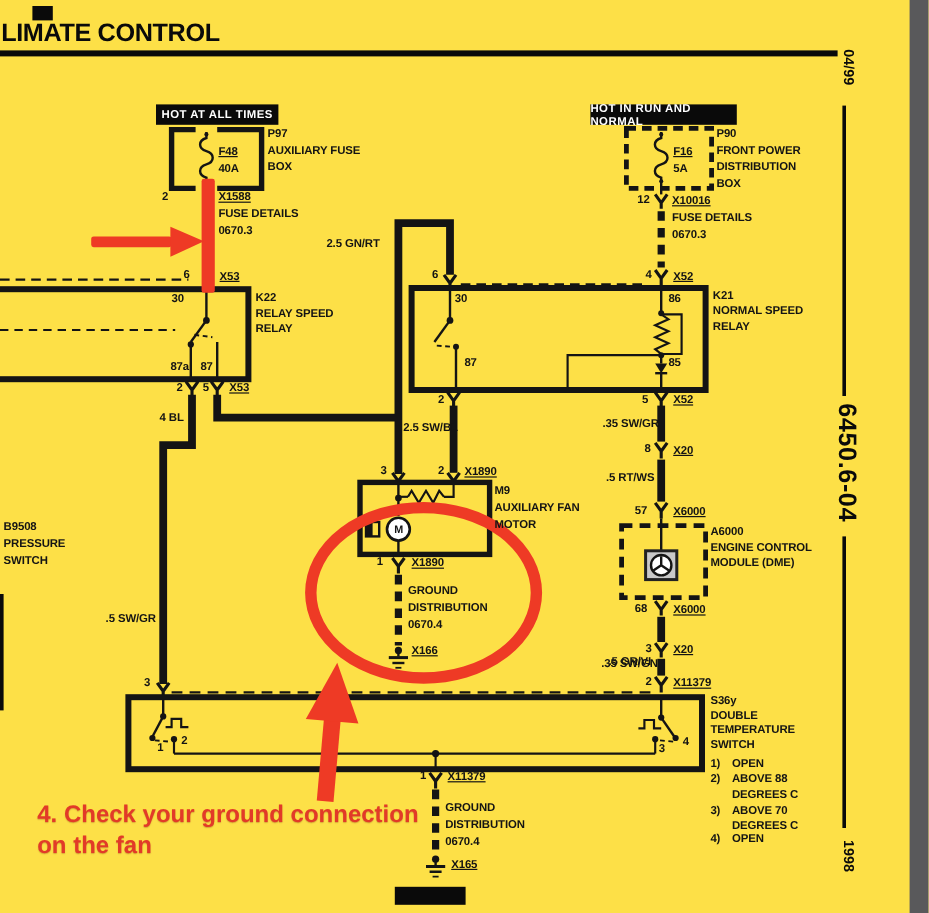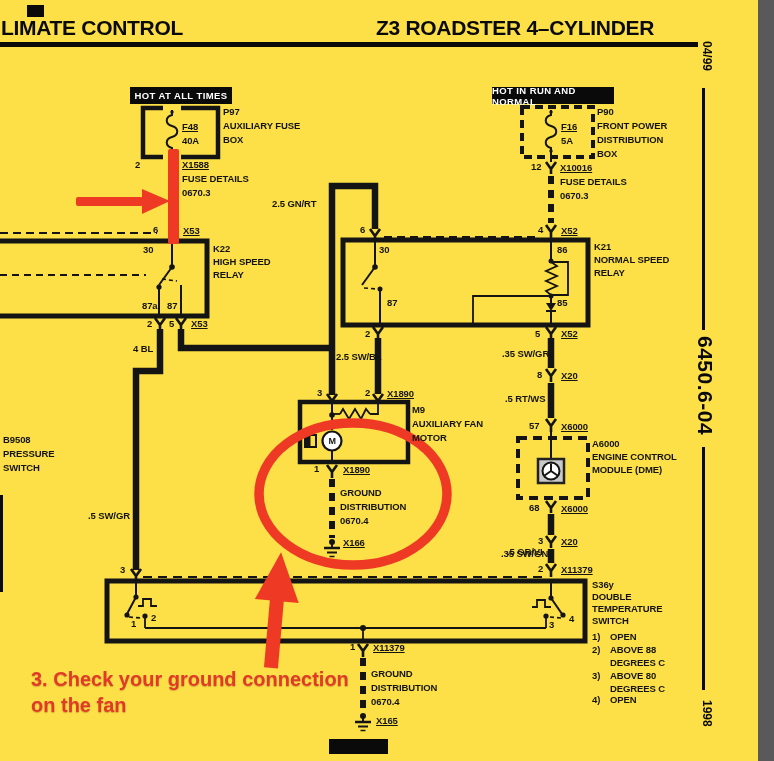--- a/index.html
+++ b/index.html
@@ -189,21 +189,20 @@
       <ellipse cx="353" cy="494" rx="94" ry="71" fill="none" stroke="#ee3a25" stroke-width="9.5"></ellipse>
       <g transform="rotate(5 276 610)">
         <rect x="269" y="594" width="14" height="74"></rect>
         <polygon points="254,601 298,601 276,552"></polygon>
       </g>
     </g>
   </g>
 </svg>
 
 <div class="hdr" style="left:1px;top:16px">LIMATE CONTROL</div>
-<div class="hdr" style="left:376px;top:16px">Z3 ROADSTER 4–CYLINDER</div>
 
 <div class="vtext vsmall" style="left:700px;top:41px">04/99</div>
 <div class="vtext vbig" style="left:693px;top:336px">6450.6-04</div>
 <div class="vtext vsmall" style="left:700px;top:700px">1998</div>
 
 <div class="banner" style="left:130px;top:87px;width:102px;height:17px">HOT AT ALL TIMES</div>
 <div class="banner" style="left:492px;top:87px;width:122px;height:17px">HOT IN RUN AND NORMAL</div>
 
 <div class="lbl u" style="left:182px;top:121px">F48</div>
 <div class="lbl" style="left:182px;top:135px">40A</div>
@@ -222,21 +221,21 @@
 <div class="lbl" style="left:597px;top:134px">DISTRIBUTION</div>
 <div class="lbl" style="left:597px;top:148px">BOX</div>
 <div class="lbl" style="left:531px;top:161px">12</div>
 <div class="lbl u" style="left:560px;top:162px">X10016</div>
 <div class="lbl" style="left:560px;top:176px">FUSE DETAILS</div>
 <div class="lbl" style="left:560px;top:190px">0670.3</div>
 
 <div class="lbl" style="left:153px;top:224px">6</div>
 <div class="lbl u" style="left:183px;top:225px">X53</div>
 <div class="lbl" style="left:213px;top:243px">K22</div>
-<div class="lbl" style="left:213px;top:256px">HIGH SPEED</div>
+<div class="lbl" style="left:213px;top:256px">RELAY SPEED</div>
 <div class="lbl" style="left:213px;top:269px">RELAY</div>
 <div class="lbl" style="left:143px;top:244px">30</div>
 <div class="lbl" style="left:142px;top:300px">87a</div>
 <div class="lbl" style="left:167px;top:300px">87</div>
 <div class="lbl" style="left:147px;top:318px">2</div>
 <div class="lbl" style="left:169px;top:318px">5</div>
 <div class="lbl u" style="left:191px;top:318px">X53</div>
 
 <div class="lbl" style="left:360px;top:224px">6</div>
 <div class="lbl" style="left:538px;top:224px">4</div>
@@ -302,27 +301,27 @@
 <div class="lbl" style="left:592px;top:579px">S36y</div>
 <div class="lbl" style="left:592px;top:591px">DOUBLE</div>
 <div class="lbl" style="left:592px;top:603px">TEMPERATURE</div>
 <div class="lbl" style="left:592px;top:615px">SWITCH</div>
 <div class="lbl" style="left:592px;top:631px">1)</div>
 <div class="lbl" style="left:610px;top:631px">OPEN</div>
 <div class="lbl" style="left:592px;top:644px">2)</div>
 <div class="lbl" style="left:610px;top:644px">ABOVE 88</div>
 <div class="lbl" style="left:610px;top:657px">DEGREES C</div>
 <div class="lbl" style="left:592px;top:670px">3)</div>
-<div class="lbl" style="left:610px;top:670px">ABOVE 80</div>
+<div class="lbl" style="left:610px;top:670px">ABOVE 70</div>
 <div class="lbl" style="left:610px;top:683px">DEGREES C</div>
 <div class="lbl" style="left:592px;top:694px">4)</div>
 <div class="lbl" style="left:610px;top:694px">OPEN</div>
 <div class="lbl" style="left:350px;top:641px">1</div>
 <div class="lbl u" style="left:373px;top:642px">X11379</div>
 <div class="lbl" style="left:371px;top:668px">GROUND</div>
 <div class="lbl" style="left:371px;top:682px">DISTRIBUTION</div>
 <div class="lbl" style="left:371px;top:696px">0670.4</div>
 <div class="lbl u" style="left:376px;top:715px">X165</div>
 
-<div class="red-note" style="left:31px;top:666px;width:320px">3. Check your ground connection
+<div class="red-note" style="left:31px;top:666px;width:320px">4. Check your ground connection
 on the fan</div>
 
 </div>
 
 </body></html>

